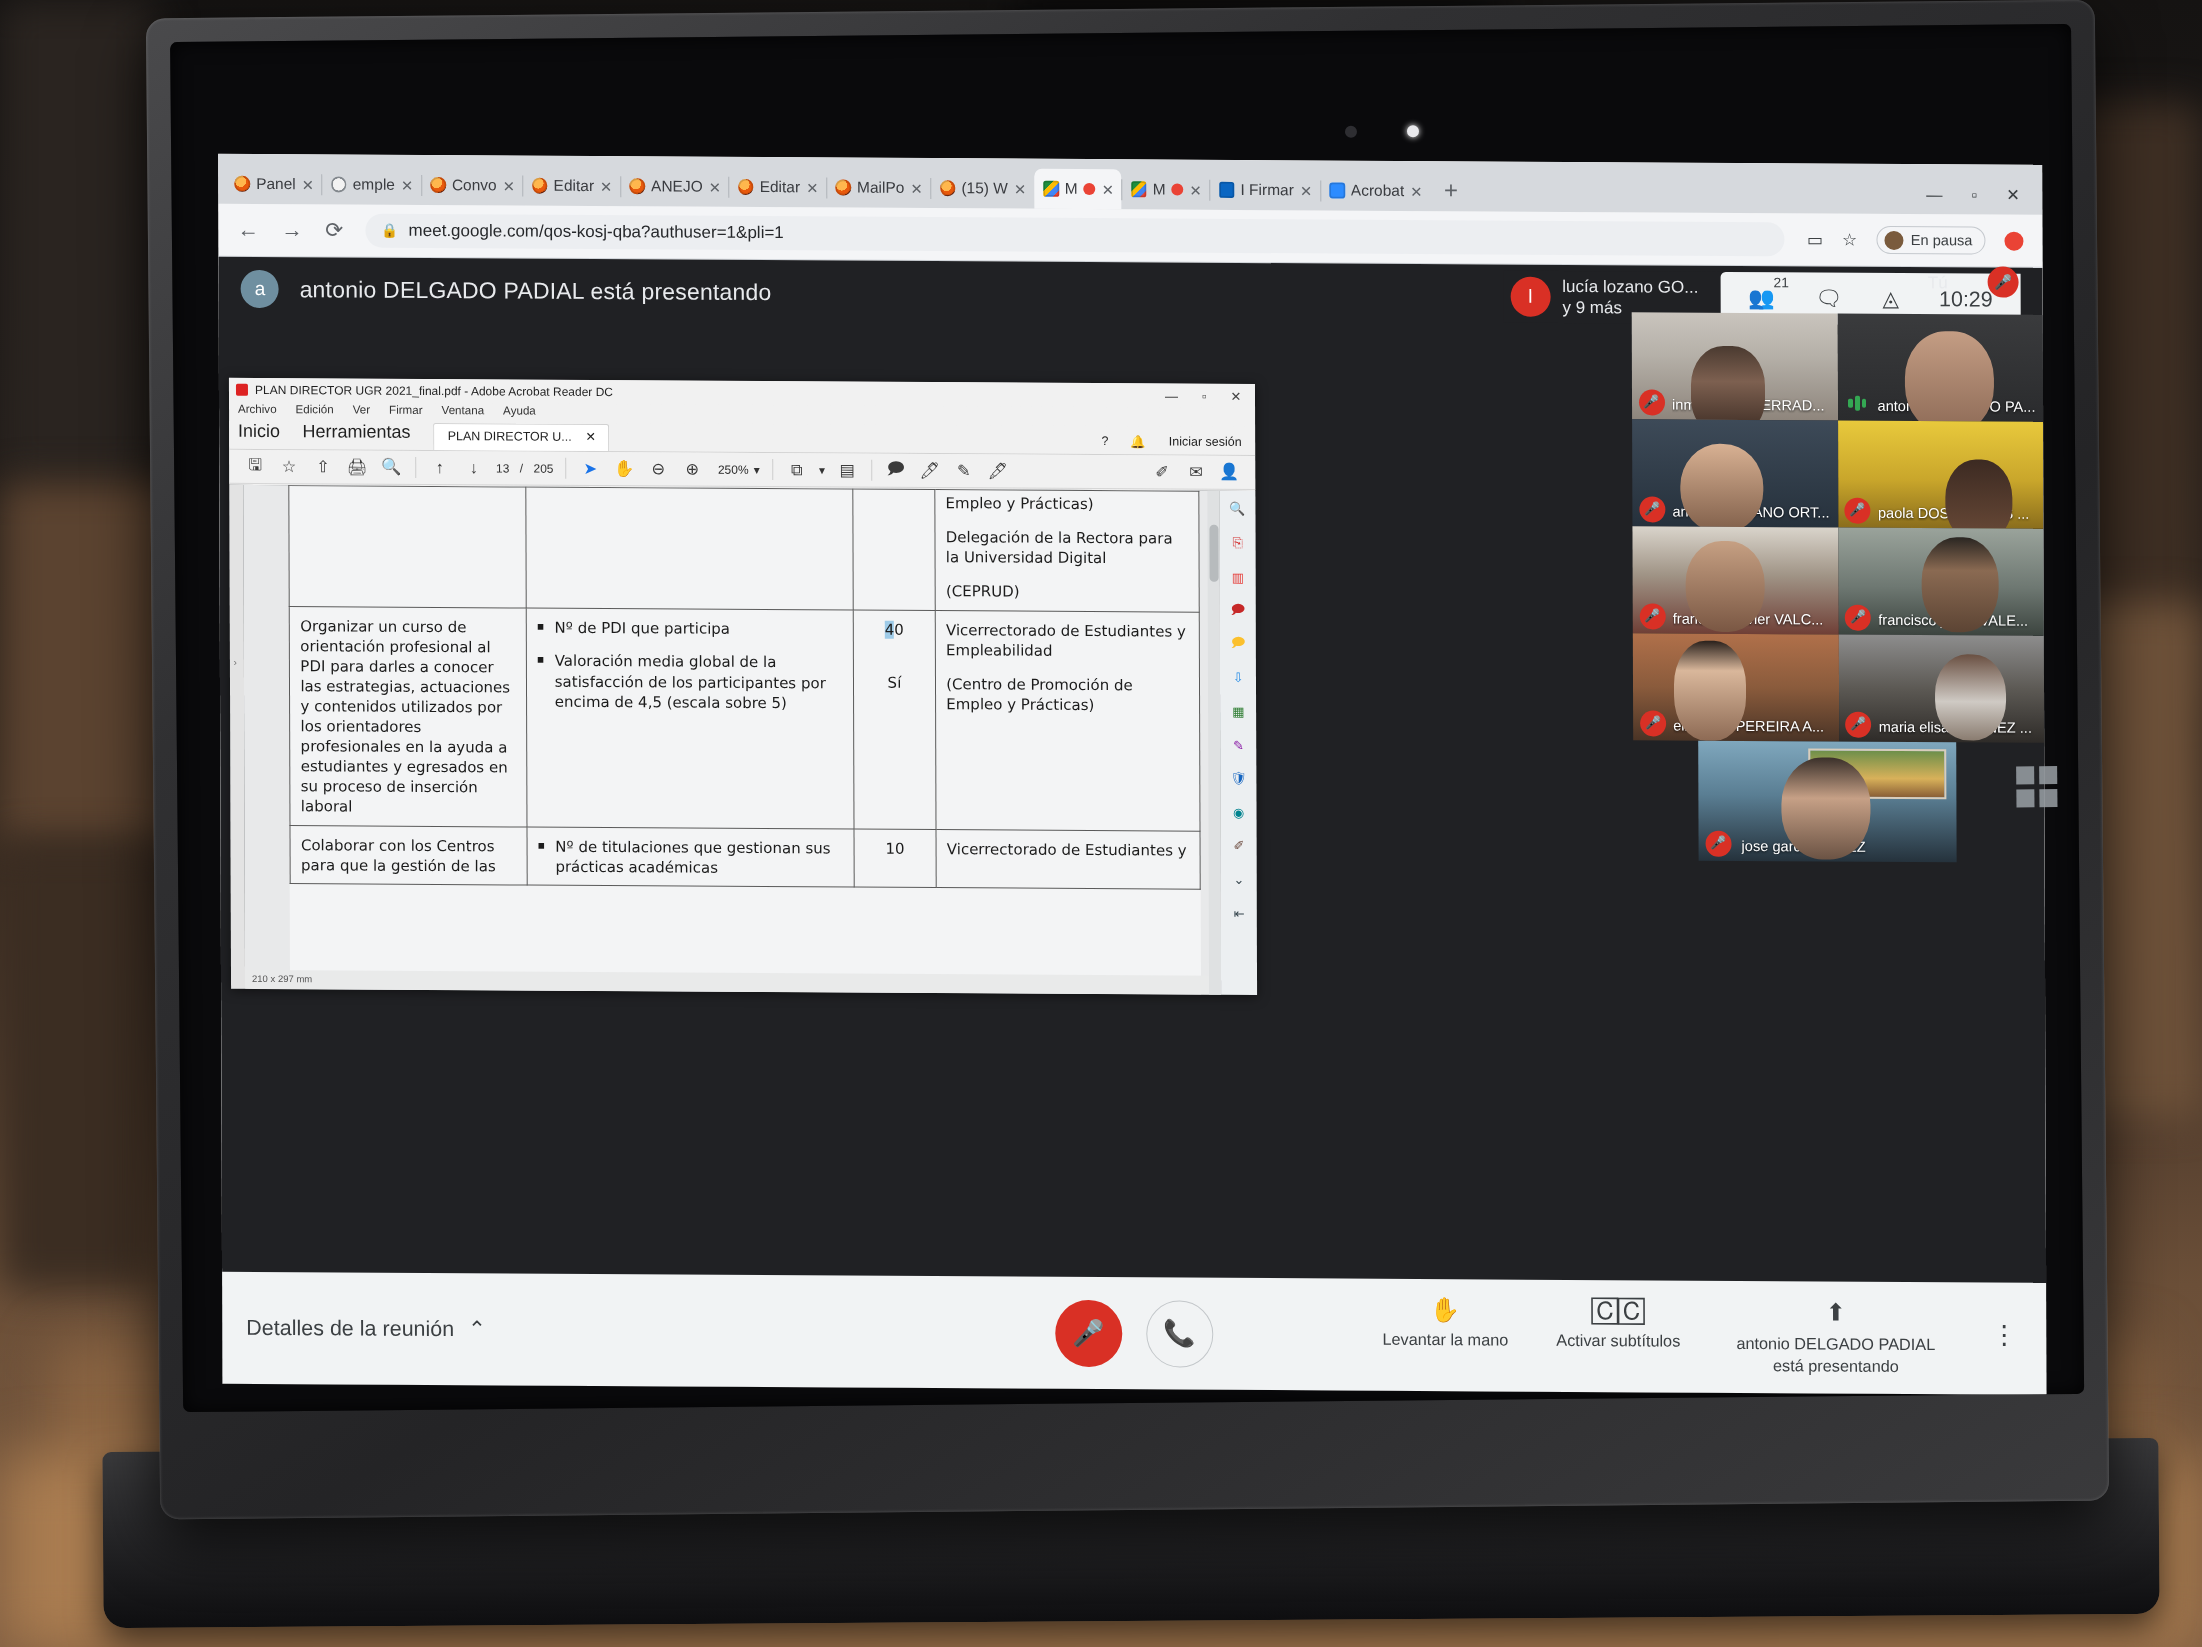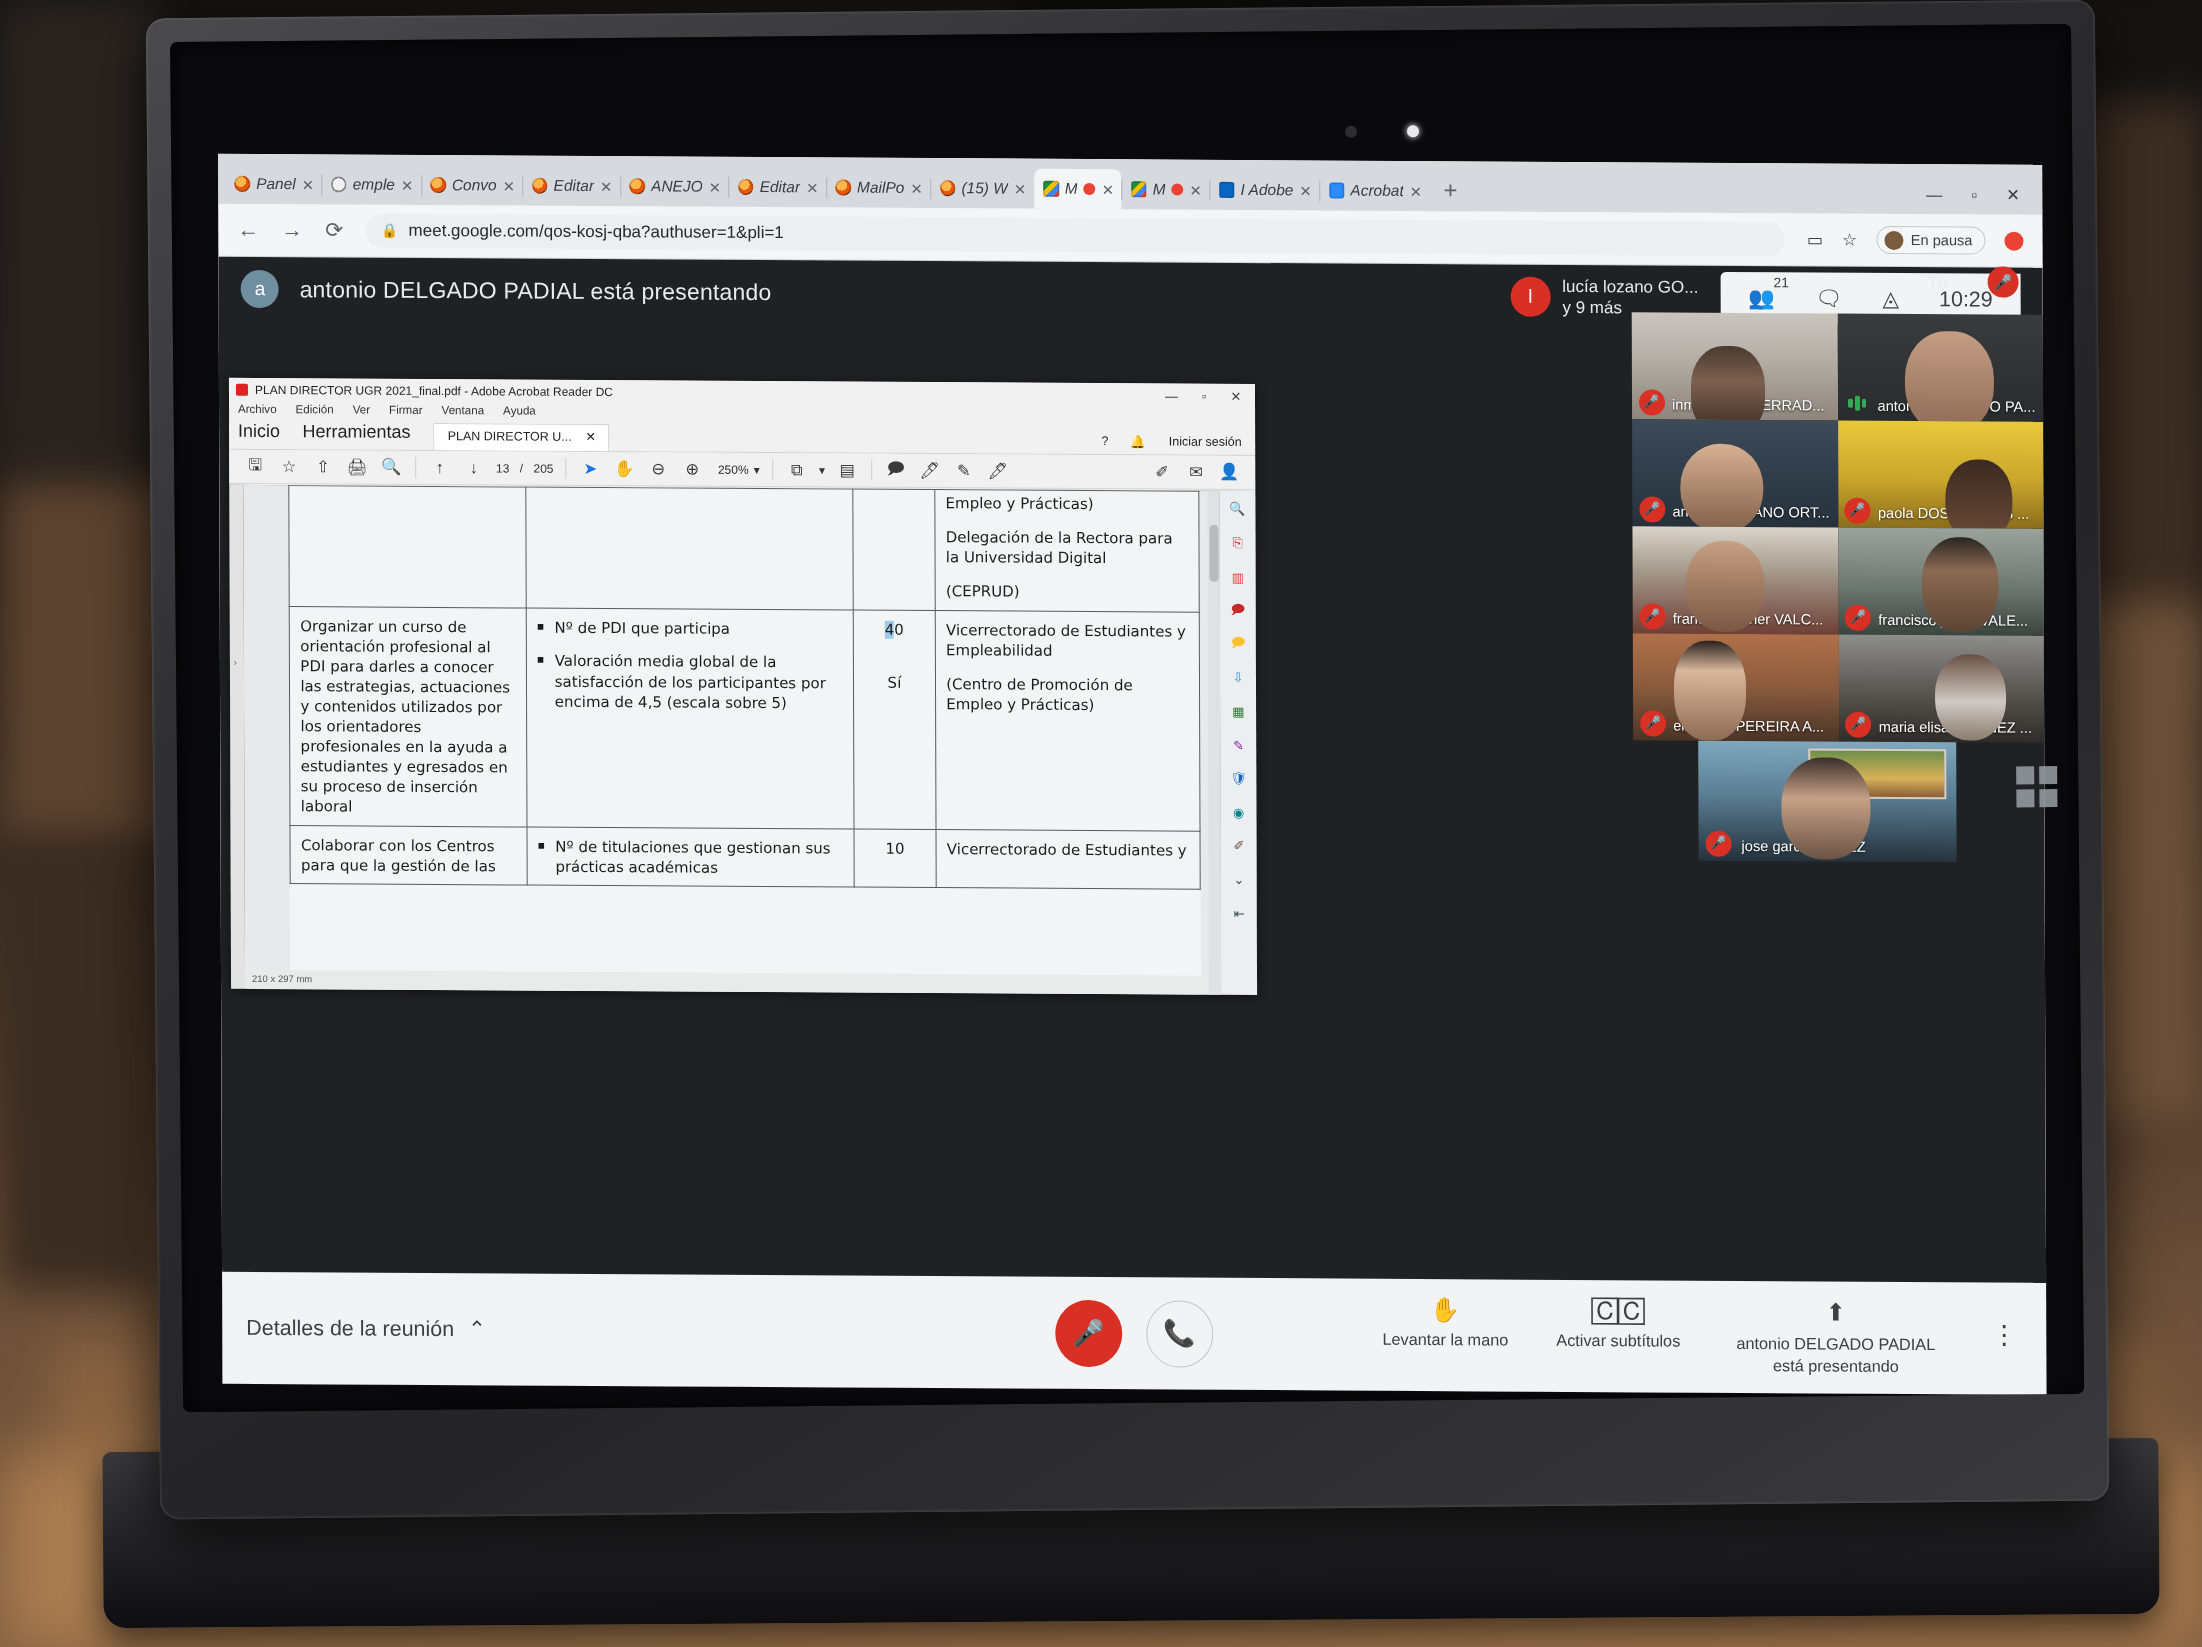--- a/index.html
+++ b/index.html
@@ -57,21 +57,21 @@
   .tab:not(:first-child)::before{ content:""; position:absolute; left:0; top:10.3px; height:20.6px; width:0.9px; background:#b0b4b9; }
   .tab.active { background:#f4f5f7; border-radius:7.7px 7.7px 0 0; }
   .tab.active::before{ display:none; }
   .favicon { width:15.5px; height:15.5px; border-radius:2.6px; flex:none;
              background:#8c6239; box-shadow:inset 0 0 0 1.7px rgba(0,0,0,.15); }
   .favicon.fx { background:radial-gradient(circle at 40% 35%,#ffb74d 0 38%,#e8590c 39% 70%,#7c2d12 71%); border-radius:50%;}
   .favicon.grey{ background:radial-gradient(circle at 50% 50%,#f2f2f2 0 55%,#9aa0a6 56%); border-radius:50%; }
   .favicon.meet{ background:linear-gradient(135deg,#1e8e3e 0 33%,#fbbc04 34% 55%,#4285f4 56% 78%,#ea4335 79%); }
   .favicon.li  { background:#0a66c2; }
   .favicon.zm  { background:#2d8cff; border-radius:3.4px; }
-  .tabtxt{ max-width:74px; overflow:hidden; text-overflow:ellipsis;font-style:italic; }
+  .tabtxt{ max-width:74px; overflow:hidden; text-overflow:ellipsis; }
   .rec { width:12px; height:12px; border-radius:50%; background:#ea4335; flex:none; }
   .tabx { font-size:14.6px; color:#5f6368; }
   .newtab{ font-size:24px; color:#5f6368; padding:0 13.8px 6.9px 13.8px; }
   .wbtns { margin-left:auto; display:flex; gap:29px; align-items:center; padding:0 22.4px 10.3px 0; font-size:16.3px; color:#3c4043;}
 
   
   #omni { height:53px; background:#f4f5f7; display:flex; align-items:center; gap:22.4px; padding:0 19px;
           font-size:17px; color:#3c4043; border-bottom:0.9px solid #cfd3d8;}
   .navbtn{ font-size:21.5px; color:#5f6368; }
   #urlbox { flex:1; height:34px; background:#eceef1; border-radius:17px; display:flex; align-items:center;
@@ -278,21 +278,21 @@
             <span class="tabx">✕</span>
           </div>
         <div class="tab">
             <span class="favicon meet"></span>
             <span class="tabtxt">M</span>
             <span class="rec"></span>
             <span class="tabx">✕</span>
           </div>
         <div class="tab">
             <span class="favicon li"></span>
-            <span class="tabtxt">I Adobe</span>
+            <span class="tabtxt">I Firmar</span>
             <span class="tabx">✕</span>
           </div>
         <div class="tab">
             <span class="favicon zm"></span>
             <span class="tabtxt">Acrobat</span>
             <span class="tabx">✕</span>
           </div>
         <div class="newtab">+</div>
         <div class="wbtns">
           <span>—</span>

